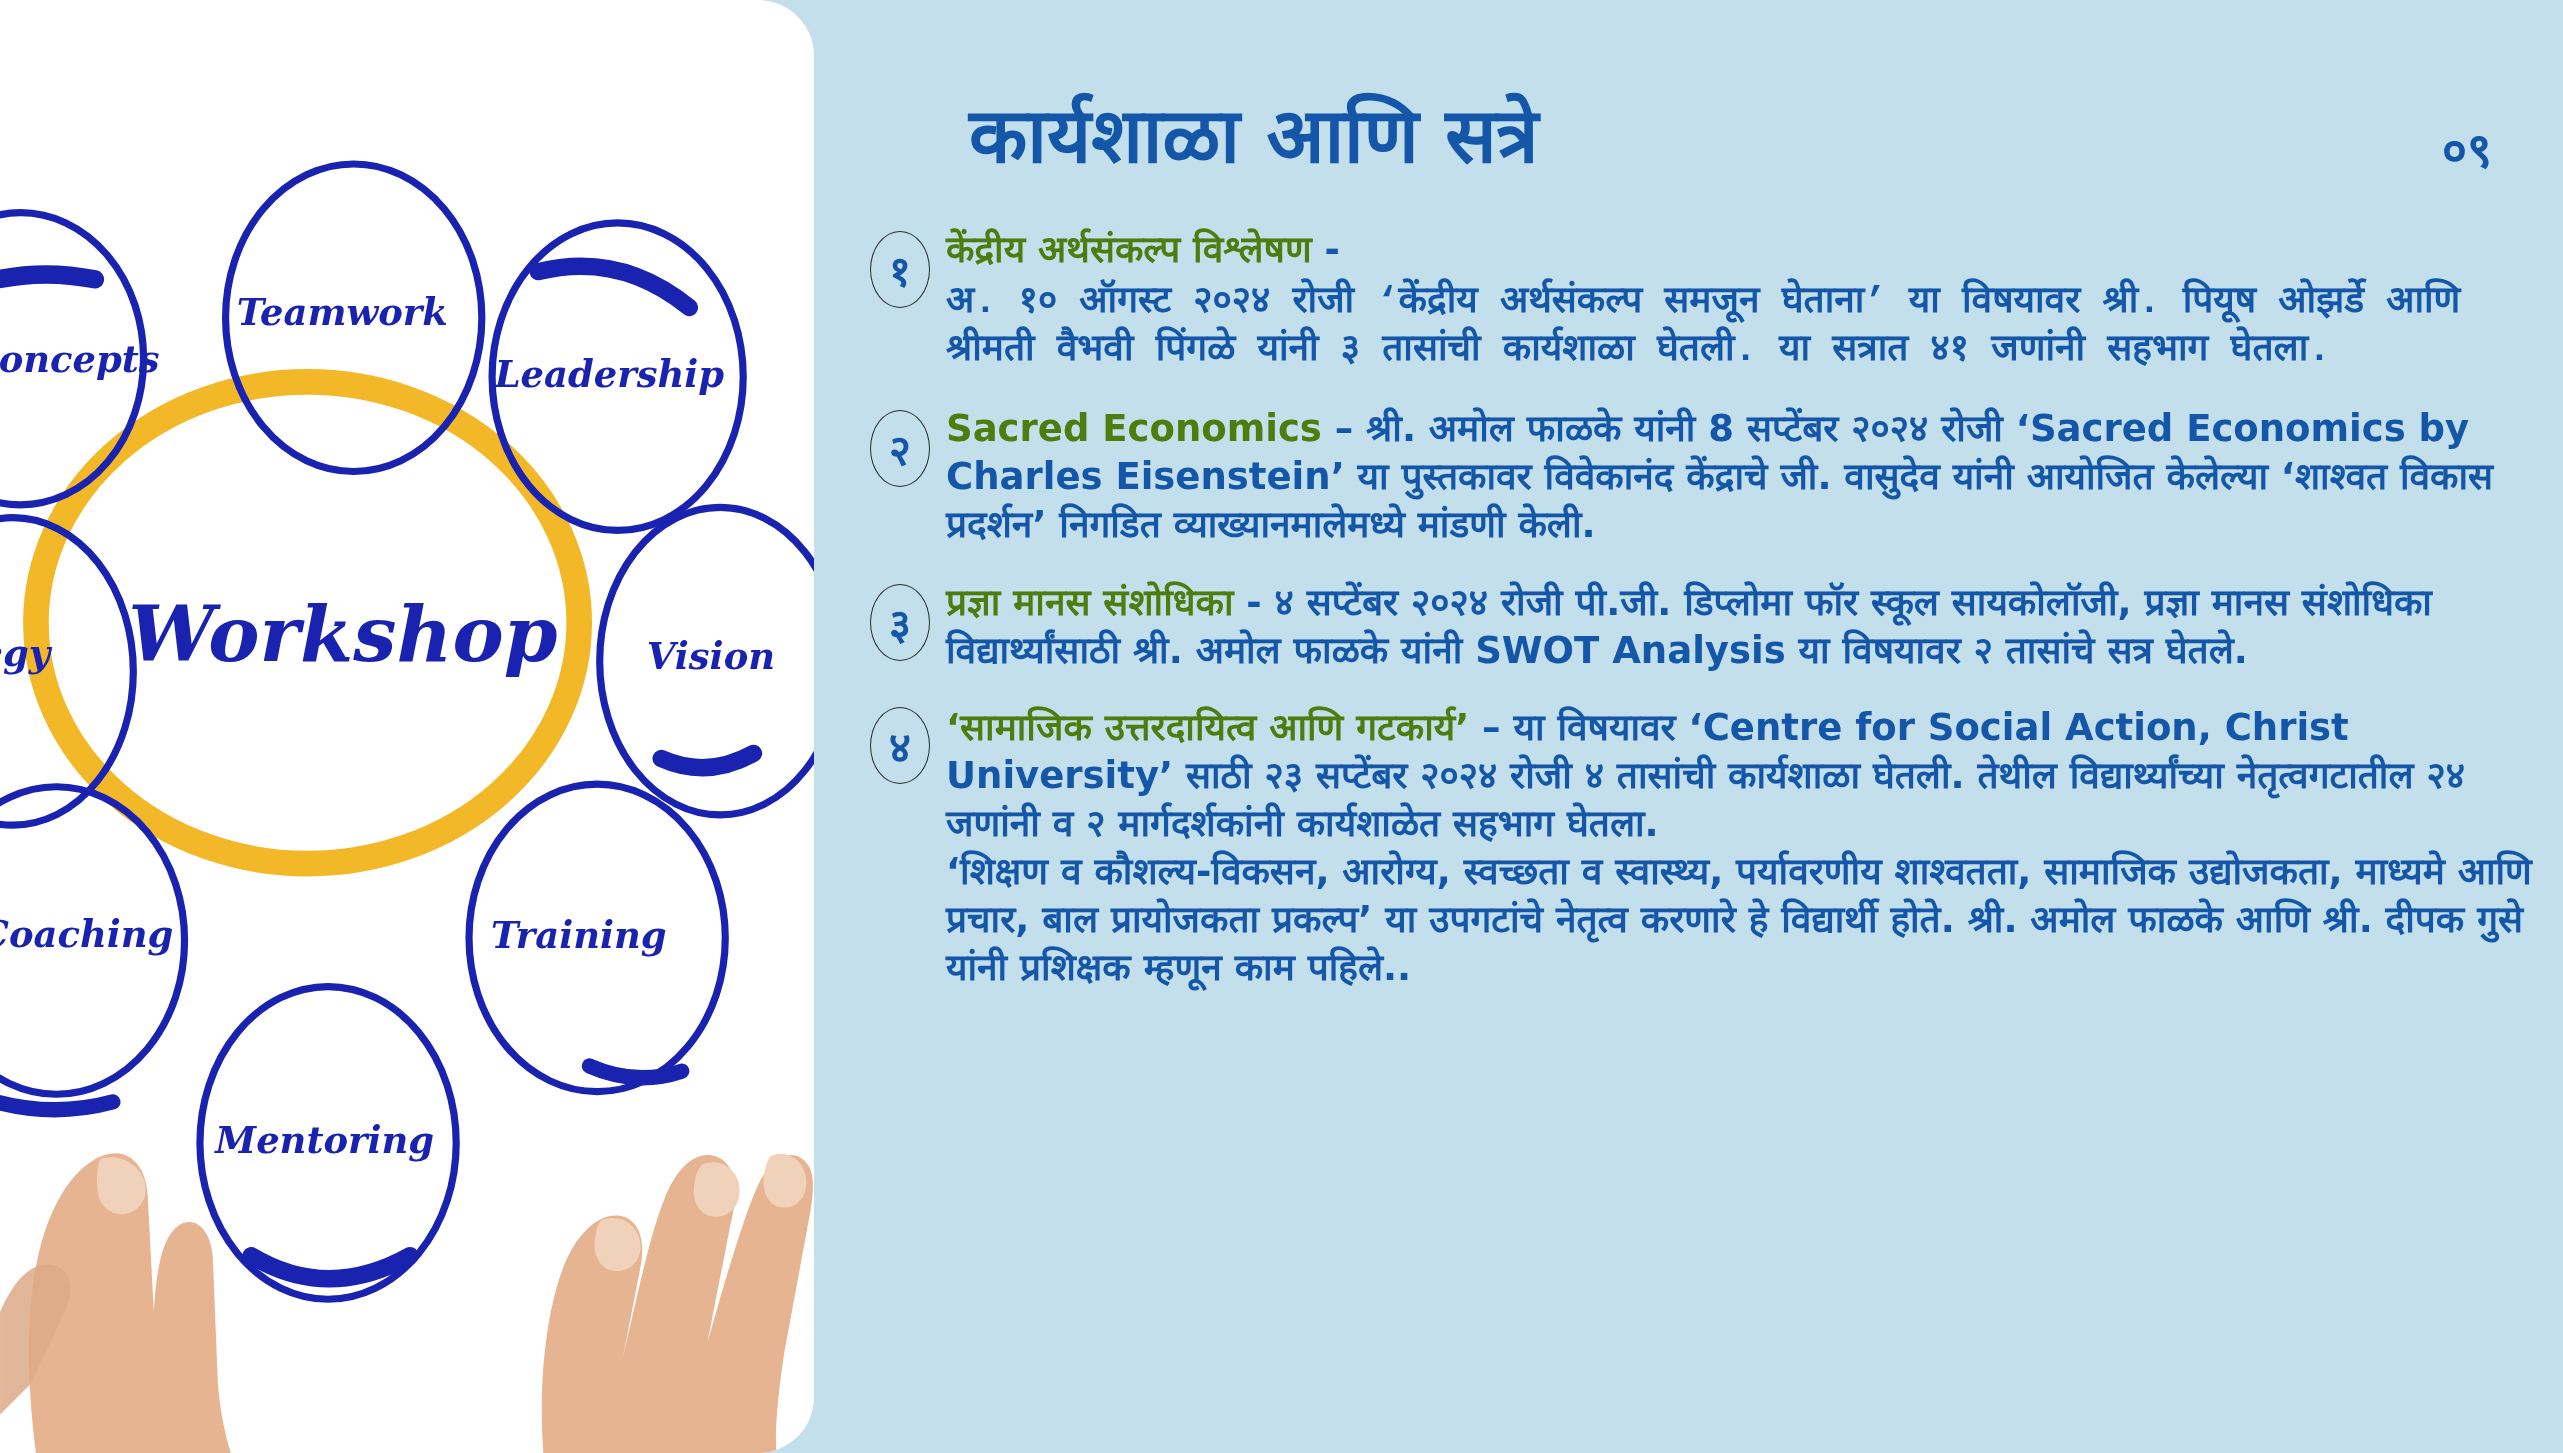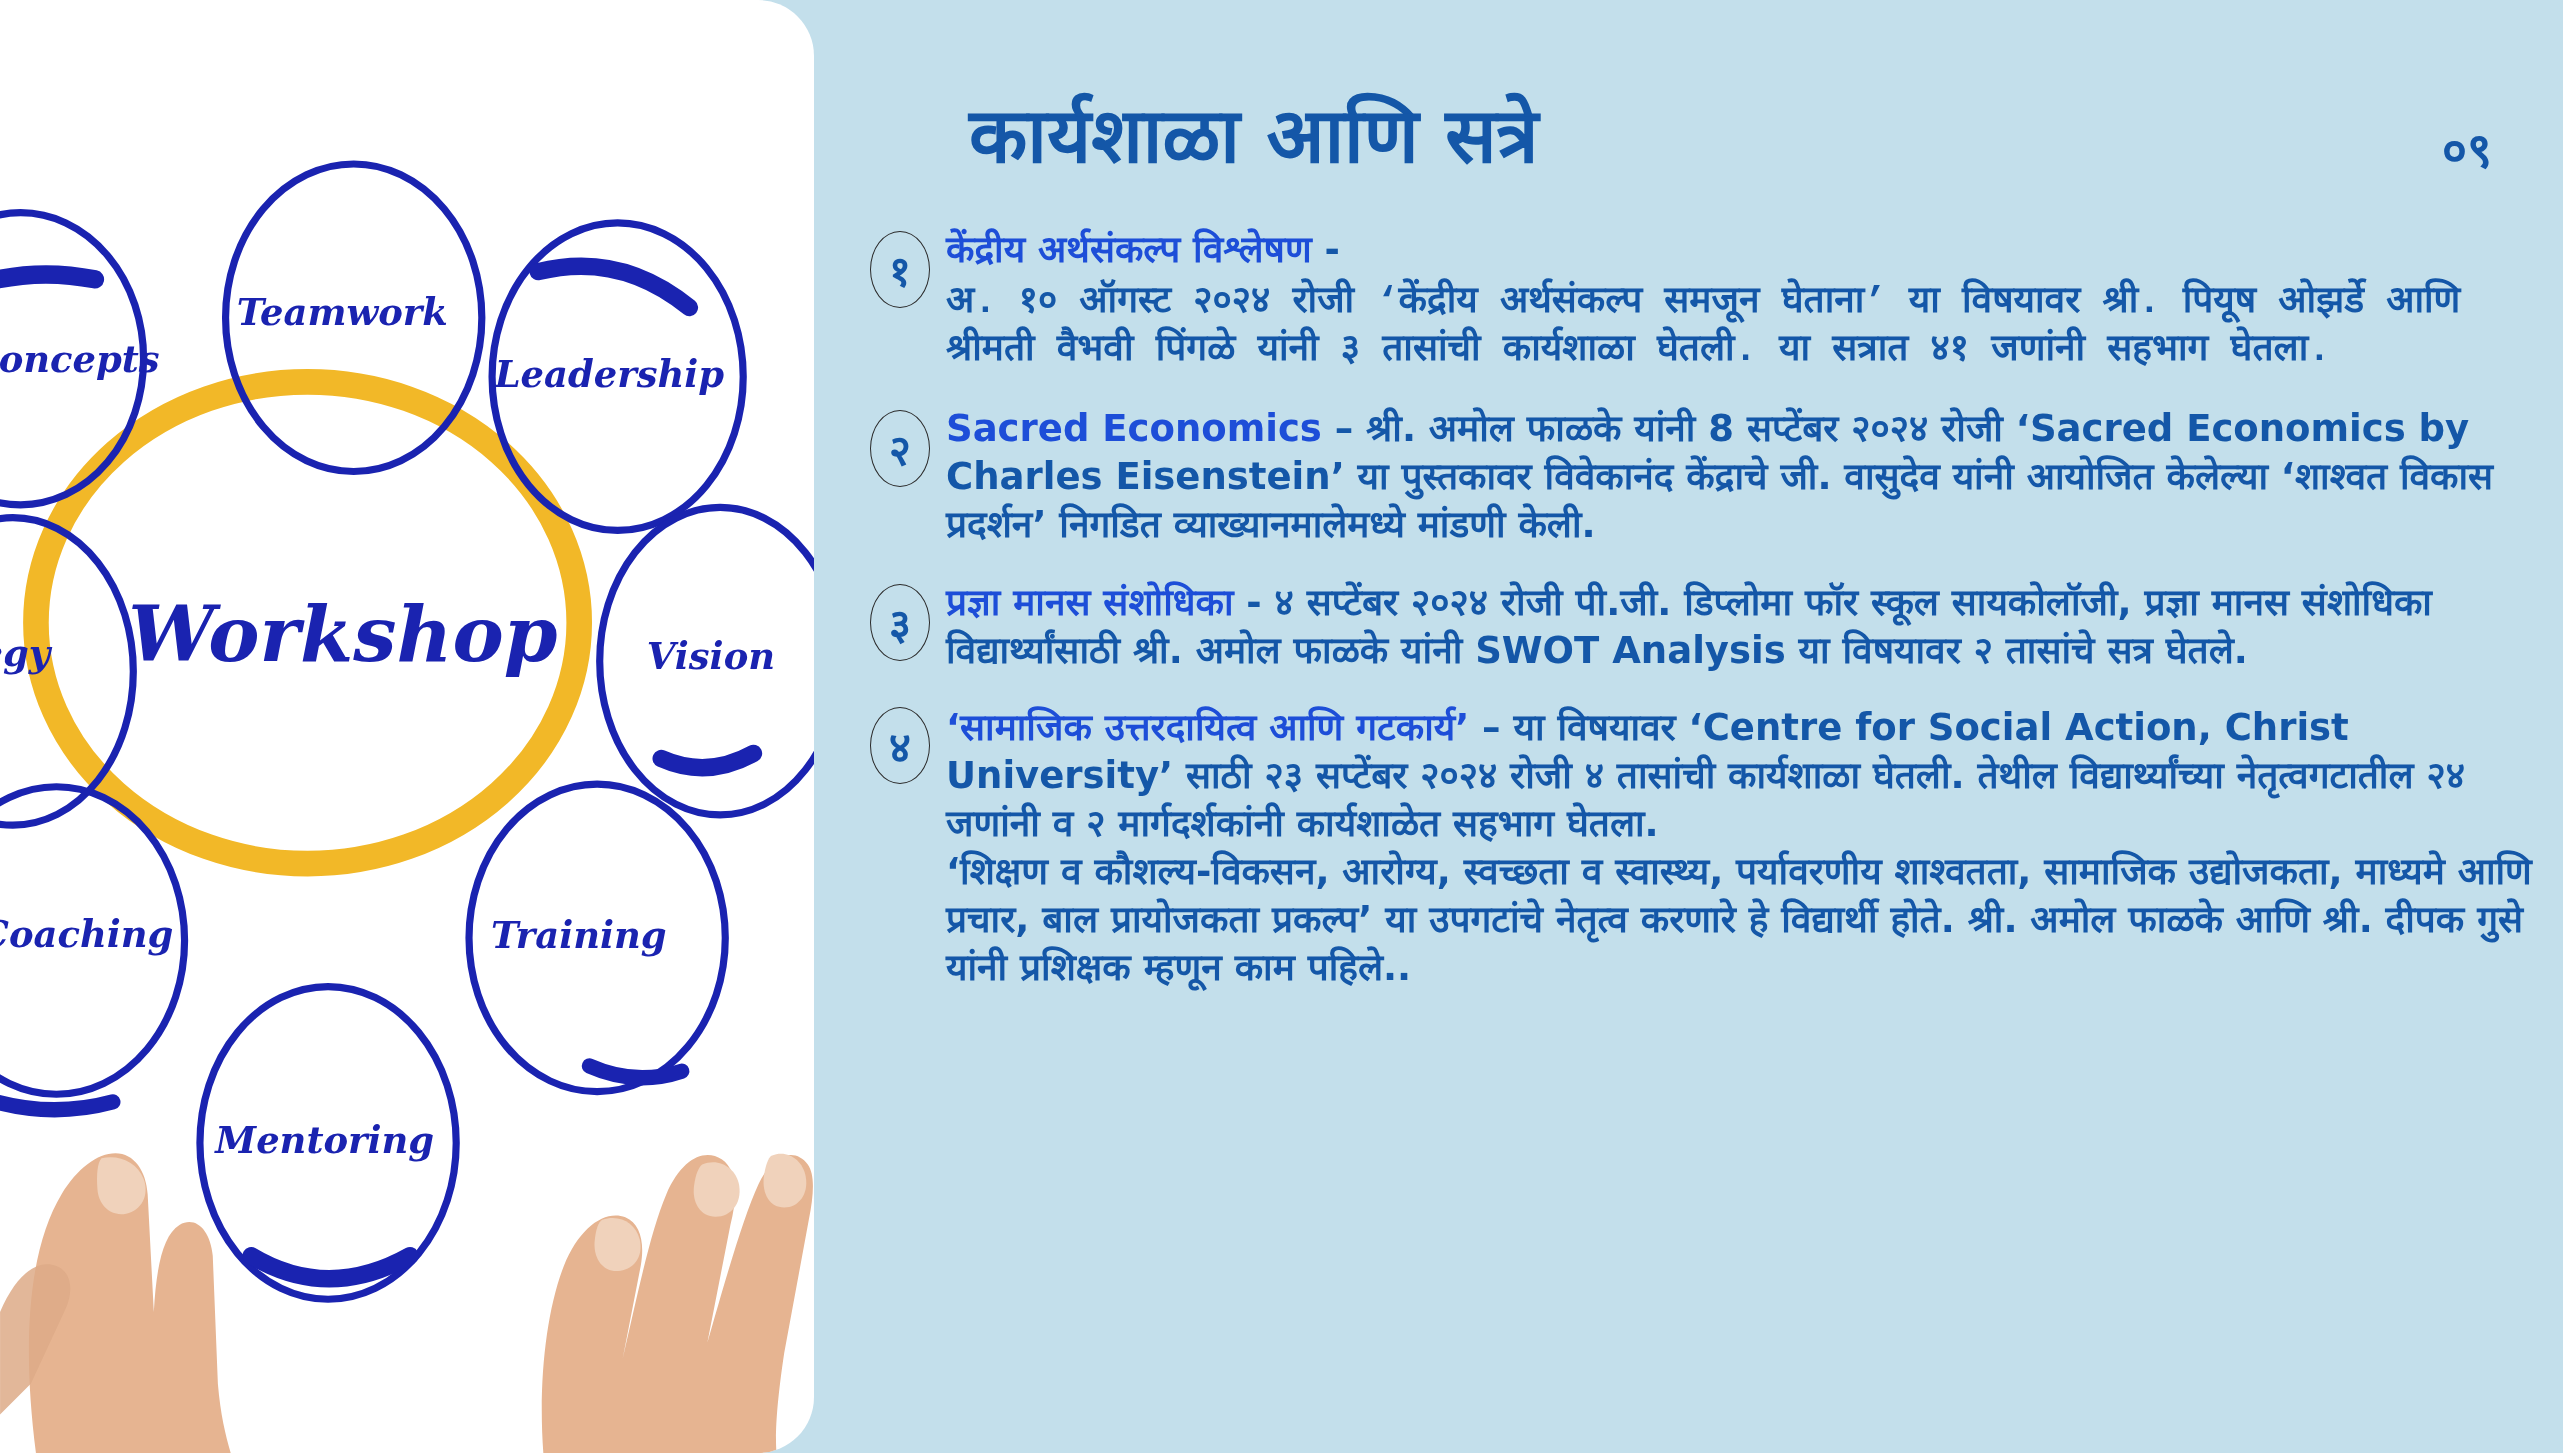--- a/index.html
+++ b/index.html
@@ -103,21 +103,21 @@
   }
   .item-body{
     margin-left:76px;
     font-family:"DejaVu Sans", sans-serif;
     font-size:37px;
     font-weight:700;
     line-height:1.30;
     color:#1457A8;
     text-align:left;
   }
-  .item-body .hd{ color:#1d4ed8; }
+  .item-body .hd{ color:#4d7c0f; }
   .para{ display:block; }
   .para + .para{ margin-top:4px;font-family:Liberation Mono, monospace; }
 
   
   #item-1{ margin-bottom:31px; }
   #item-2{ margin-bottom:29px; }
   #item-3{ margin-bottom:29px; }
   #item-4 .bullet{ top:3.1px; }
 </style>
 </head>

